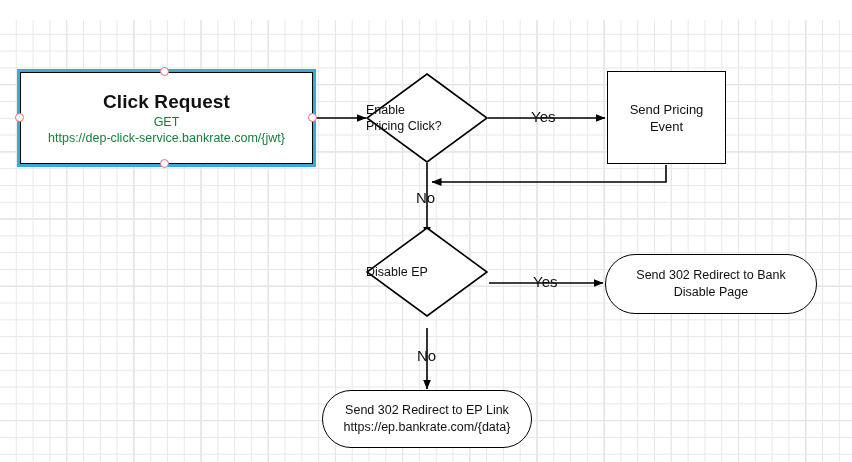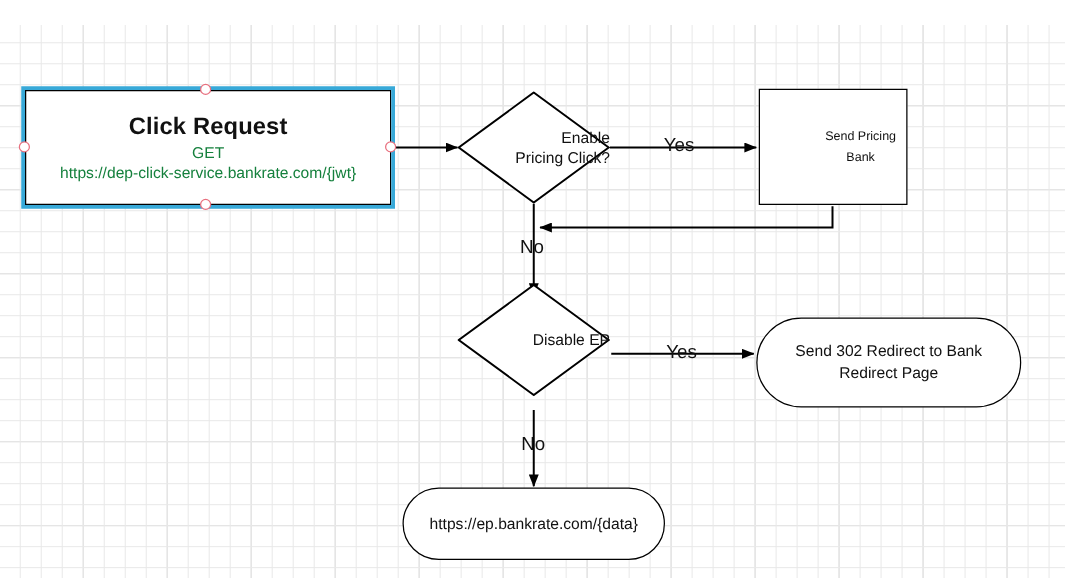--- a/index.html
+++ b/index.html
@@ -80,61 +80,60 @@
     z-index: 6;
     box-sizing: border-box;
   }
   
   .node-process {
     left: 607px;
     top: 51px;
     width: 119px;
     height: 93px;
     border: 1.6px solid #000000;
-    font-size: 10px;
+    font-size: 13px;
     line-height: 17px;
     z-index: 2;
-    padding-left: 44px;
   }
   
   .diamond-wrap {
     position: absolute;
     z-index: 2;
   }
   .diamond-wrap svg {
     position: absolute;
     left: 0;
     top: 0;
   }
   .diamond-label {
     position: absolute;
     inset: 0;
     display: flex;
     flex-direction: column;
-    align-items: flex-end;
+    align-items: flex-start;
     justify-content: center;
     text-align: center;
     font-size: 12.5px;
     line-height: 16px;
     color: #111111;
   }
   
   .node-terminal {
     border: 1.6px solid #000000;
     border-radius: 999px;
     font-size: 12.5px;
     line-height: 17px;
     z-index: 2;
     background: #ffffff;
   }
   #terminal-bank {
     left: 605px;
     top: 234px;
     width: 212px;
-    height: 72px;
+    height: 60px;
   }
   #terminal-ep {
     left: 322px;
     top: 370px;
     width: 210px;
     height: 58px;
   }
   .edge-label {
     position: absolute;
     font-size: 15px;
@@ -203,38 +202,39 @@
       <polygon points="61,1 121,45 61,89 1,45" fill="#ffffff" stroke="#000000" stroke-width="1.6"></polygon>
     </svg>
     <div class="diamond-label">
       <div>Enable</div>
       <div>Pricing Click?</div>
     </div>
   </div>
 
   <div class="node node-process">
     <div>Send Pricing</div>
-    <div>Bank</div>
+    <div>Event</div>
   </div>
 
   <div class="diamond-wrap" style="left:366px; top:207px; width:122px; height:90px;">
     <svg width="122" height="90" viewBox="0 0 122 90" xmlns="http://www.w3.org/2000/svg">
       <polygon points="61,1 121,45 61,89 1,45" fill="#ffffff" stroke="#000000" stroke-width="1.6"></polygon>
     </svg>
     <div class="diamond-label">
       <div>Disable EP</div>
     </div>
   </div>
 
   <div class="node node-terminal" id="terminal-bank">
     <div>Send 302 Redirect to Bank</div>
-    <div>Redirect Page</div>
+    <div>Disable Page</div>
   </div>
 
   <div class="node node-terminal" id="terminal-ep">
+    <div>Send 302 Redirect to EP Link</div>
     <div>https://ep.bankrate.com/{data}</div>
   </div>
 
   <div class="edge-label" style="left:531px; top:90px;">Yes</div>
   <div class="edge-label" style="left:416px; top:171px;">No</div>
   <div class="edge-label" style="left:533px; top:255px;">Yes</div>
   <div class="edge-label" style="left:417px; top:329px;">No</div>
 
 </div>
 

